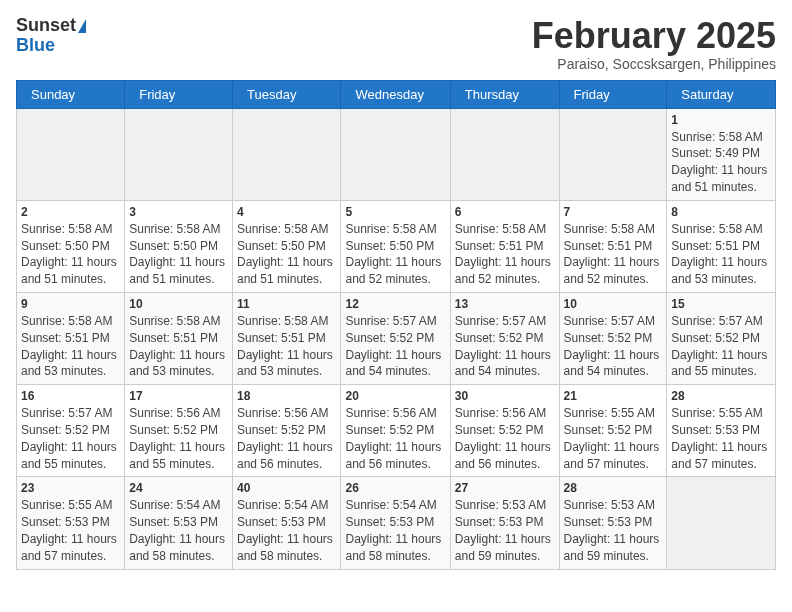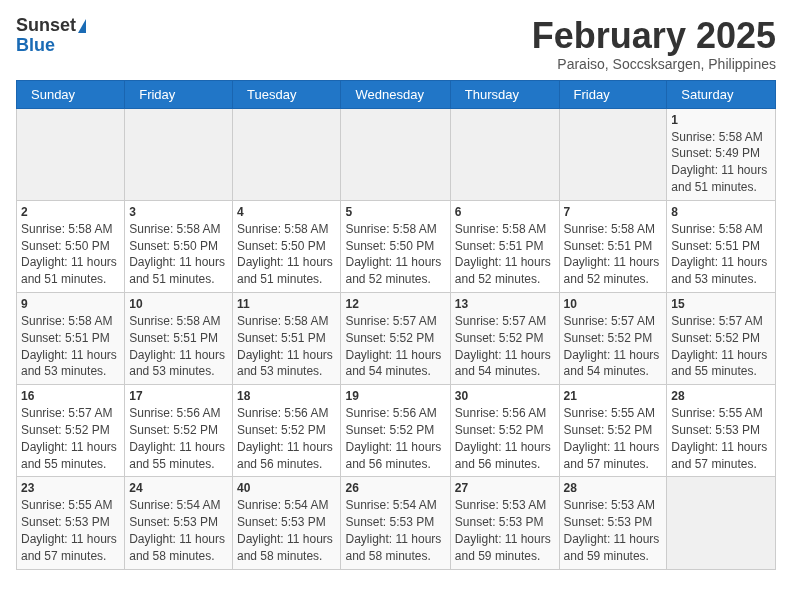--- a/index.html
+++ b/index.html
@@ -269,21 +269,21 @@
 and 55 minutes.</div>
         </td>
         <td>
           <span class="day-num">18</span>
           <div class="day-info" style="white-space: pre-line;">Sunrise: 5:56 AM
 Sunset: 5:52 PM
 Daylight: 11 hours
 and 56 minutes.</div>
         </td>
         <td>
-          <span class="day-num">19</span>
+          <span class="day-num">20</span>
           <div class="day-info" style="white-space: pre-line;">Sunrise: 5:56 AM
 Sunset: 5:52 PM
 Daylight: 11 hours
 and 56 minutes.</div>
         </td>
         <td>
           <span class="day-num">30</span>
           <div class="day-info" style="white-space: pre-line;">Sunrise: 5:56 AM
 Sunset: 5:52 PM
 Daylight: 11 hours

